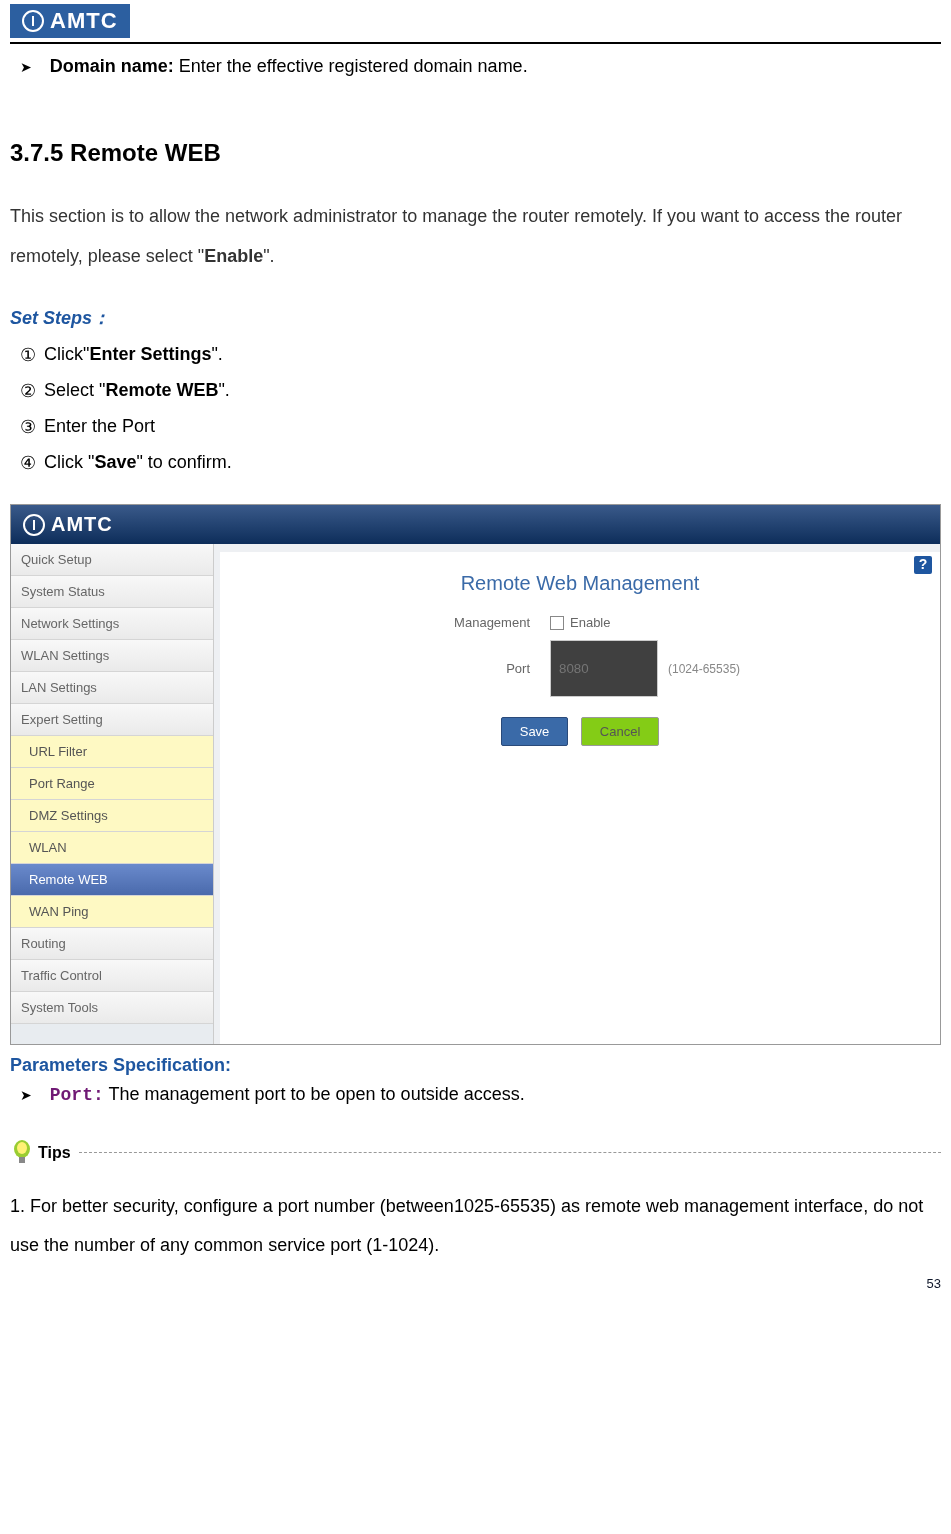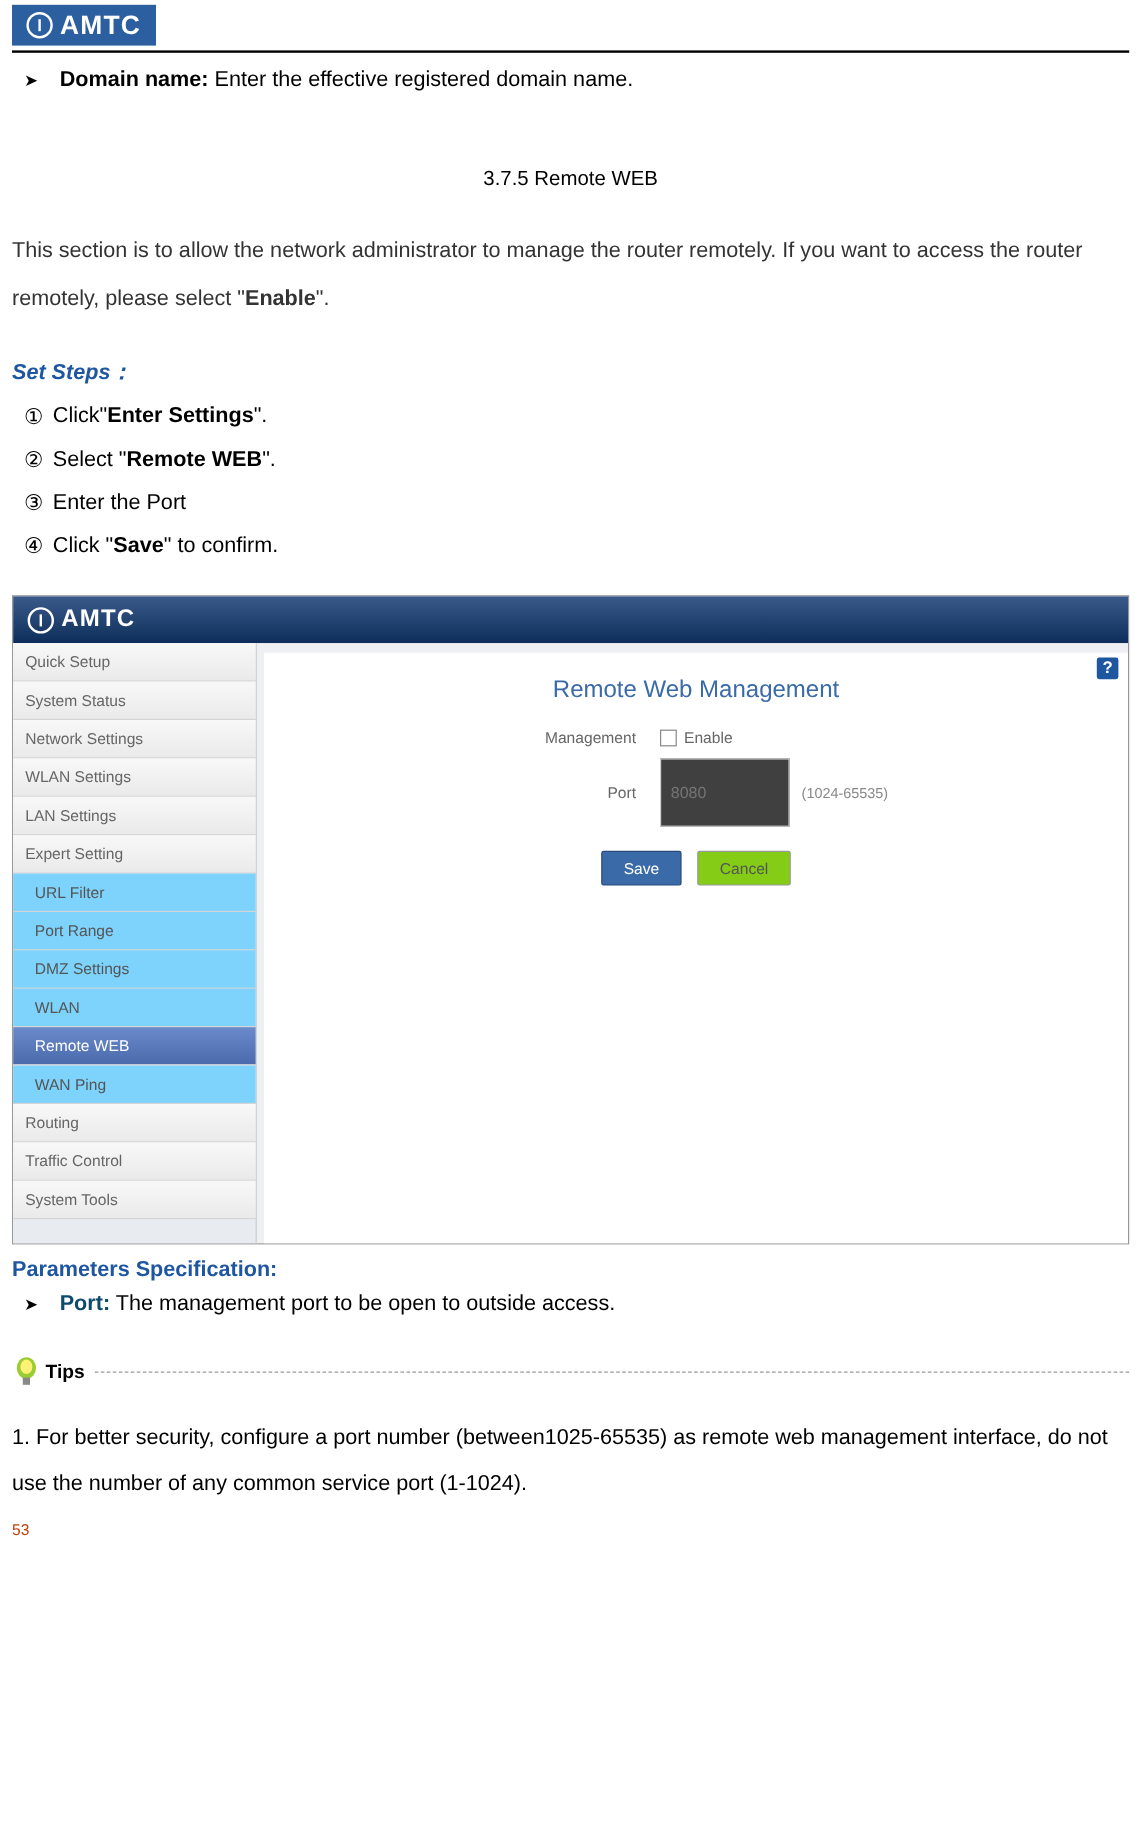--- a/index.html
+++ b/index.html
@@ -4,54 +4,54 @@
   <style>
     body { margin: 0; padding: 0; font-family: Arial, sans-serif; background: #fff; color: #000; width: 951px; }
     .page { padding: 0 10px; }
     .header-logo { display: flex; align-items: center; background: #fff; padding: 4px 0; border-bottom: 2px solid #000; margin-bottom: 10px; }
     .logo-box { background: #2c5fa0; color: #fff; padding: 4px 12px; font-weight: bold; font-size: 22px; letter-spacing: 1px; display: flex; align-items: center; }
     .logo-circle { display: inline-block; width: 18px; height: 18px; border: 2px solid #fff; border-radius: 50%; margin-right: 6px; position: relative; }
     .logo-circle::after { content: ""; width: 2px; height: 10px; background: #fff; position: absolute; top: 4px; left: 8px; }
     .bullet-line { display: flex; align-items: flex-start; margin: 6px 10px; font-size: 18px; line-height: 1.4; }
     .bullet-sym { font-size: 14px; margin-right: 18px; margin-top: 4px; flex-shrink: 0; }
     .bullet-text strong { font-weight: bold; }
-    .label-blue { color: #0c4a6e; font-weight: bold; }
-    h2.section-title { font-size: 17px; font-weight: normal; margin: 60px 0 30px 0; text-align: center; }
+    .label-blue { color: #701a75; font-weight: bold; font-family: Liberation Mono, monospace; }
+    h2.section-title { font-size: 24px; font-weight: bold; margin: 60px 0 30px 0; }
     .intro-text { font-size: 18px; line-height: 2.2; margin: 10px 0; color: #333; }
     .set-steps-label { color: #1e56a0; font-weight: bold; font-size: 18px; margin-top: 20px; display: inline-block; font-style: italic; }
     .step-list { margin: 10px 0 30px 0; }
     .step-item { display: flex; align-items: flex-start; margin: 14px 10px; font-size: 18px; }
     .step-num { width: 24px; flex-shrink: 0; }
     .step-text { }
     .router-screenshot { border: 1px solid #999; margin: 10px 0; background: #f5f5f5; }
     .router-top-bar { background: linear-gradient(#3a5a8a, #0d2d5a); color: #fff; padding: 8px 12px; font-size: 20px; font-weight: bold; letter-spacing: 1px; display: flex; align-items: center; }
     .router-body { display: flex; min-height: 500px; background: #eef0f3; }
     .sidebar { width: 202px; background: #e8ecf0; border-right: 1px solid #ccc; }
     .sidebar-item { padding: 8px 10px; font-size: 13px; color: #666; background: linear-gradient(#f8f8f8, #eaeaea); border-bottom: 1px solid #d5d5d5; filter: blur(0.3px); }
-    .sidebar-item.sub { padding-left: 18px; background: #7dd3fc; color: #555; }
+    .sidebar-item.sub { padding-left: 18px; background: #fef9c3; color: #555; }
     .sidebar-item.active { background: linear-gradient(#6a8acc, #4a6aac); color: #fff; }
     .main-panel { flex: 1; background: #fff; padding: 20px; position: relative; margin: 8px 0 0 6px; }
     .help-icon { position: absolute; top: 4px; right: 8px; background: #1e56a0; color: #fff; width: 18px; height: 18px; font-size: 14px; text-align: center; font-weight: bold; border-radius: 2px; }
     .panel-title { text-align: center; color: #3a6aa8; font-size: 20px; margin-bottom: 20px; filter: blur(0.3px); }
     .form-row { display: flex; align-items: center; margin: 10px 0; font-size: 13px; color: #666; filter: blur(0.3px); }
     .form-label { width: 150px; text-align: right; margin-right: 20px; margin-left: 140px; }
     .form-input { border: 1px solid #ccc; padding: 20px 8px; width: 90px; background: #404040; color: #999; }
     .hint { margin-left: 10px; font-size: 12px; color: #888; }
     .checkbox-box { display: inline-block; width: 12px; height: 12px; border: 1px solid #888; margin-right: 6px; vertical-align: middle; }
     .btn-row { text-align: center; margin-top: 20px; filter: blur(0.3px); }
     .btn { display: inline-block; padding: 6px 18px; font-size: 13px; margin: 0 4px; border: 1px solid #999; border-radius: 2px; }
     .btn-primary { background: #3a6aa8; color: #fff; border-color: #2a4a7a; }
     .btn-default { background: #84cc16; color: #555; }
     .param-head { color: #1e56a0; font-weight: bold; font-size: 18px; margin-top: 6px; }
     .tips-row { display: flex; align-items: center; margin-top: 30px; }
     .bulb-icon { width: 24px; height: 28px; margin-right: 4px; }
     .tips-label { font-weight: bold; font-size: 16px; margin-right: 8px; }
     .dashed-line { flex: 1; border-top: 1px dashed #999; height: 1px; }
     .tips-text { font-size: 18px; line-height: 2.2; margin-top: 20px; }
-    .page-num { text-align: left; font-size: 13px; margin-top: 10px; color: #c2410c; }
+    .page-num { text-align: right; font-size: 13px; margin-top: 10px; color: #0f172a; }
   </style>
 </head>
 <body>
 
 <div class="page">
 
   <div class="header-logo">
     <div class="logo-box">
       <span class="logo-circle"></span>
       <span>AMTC</span>

